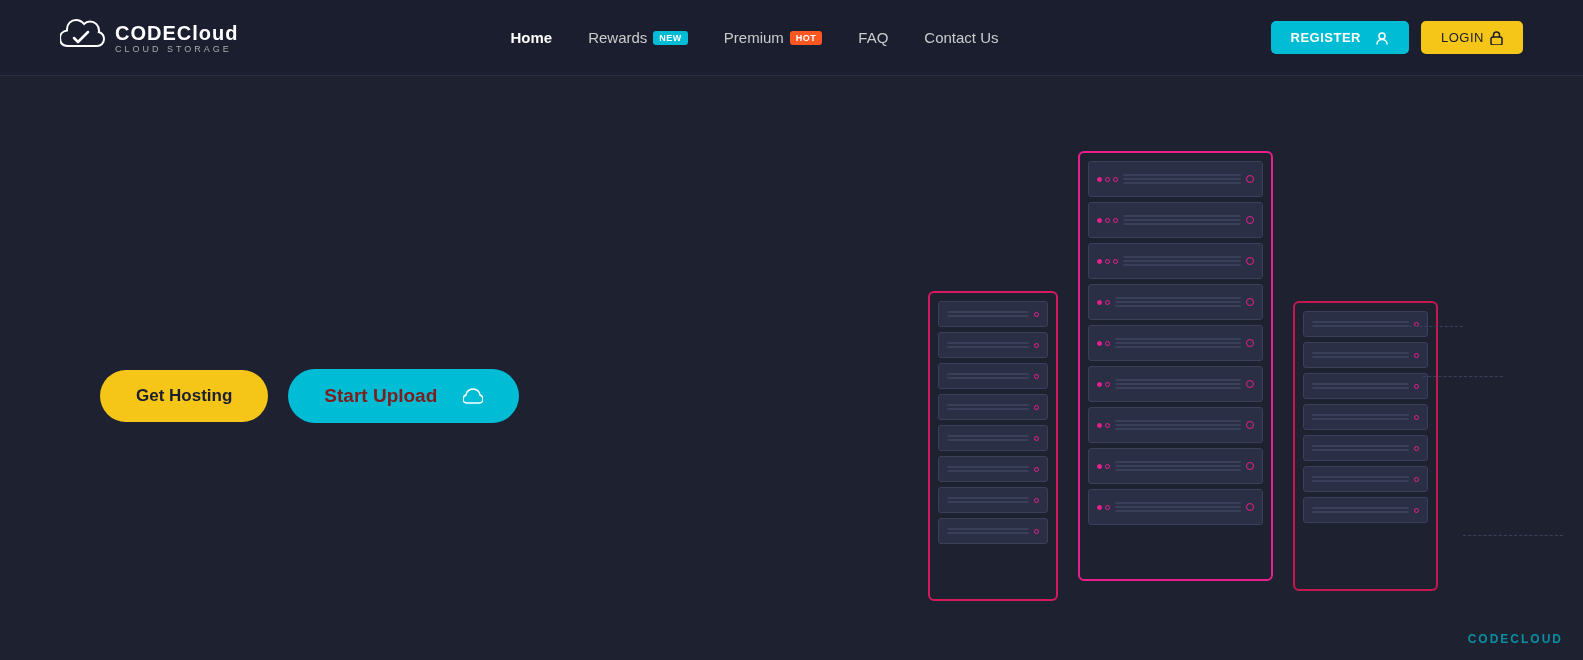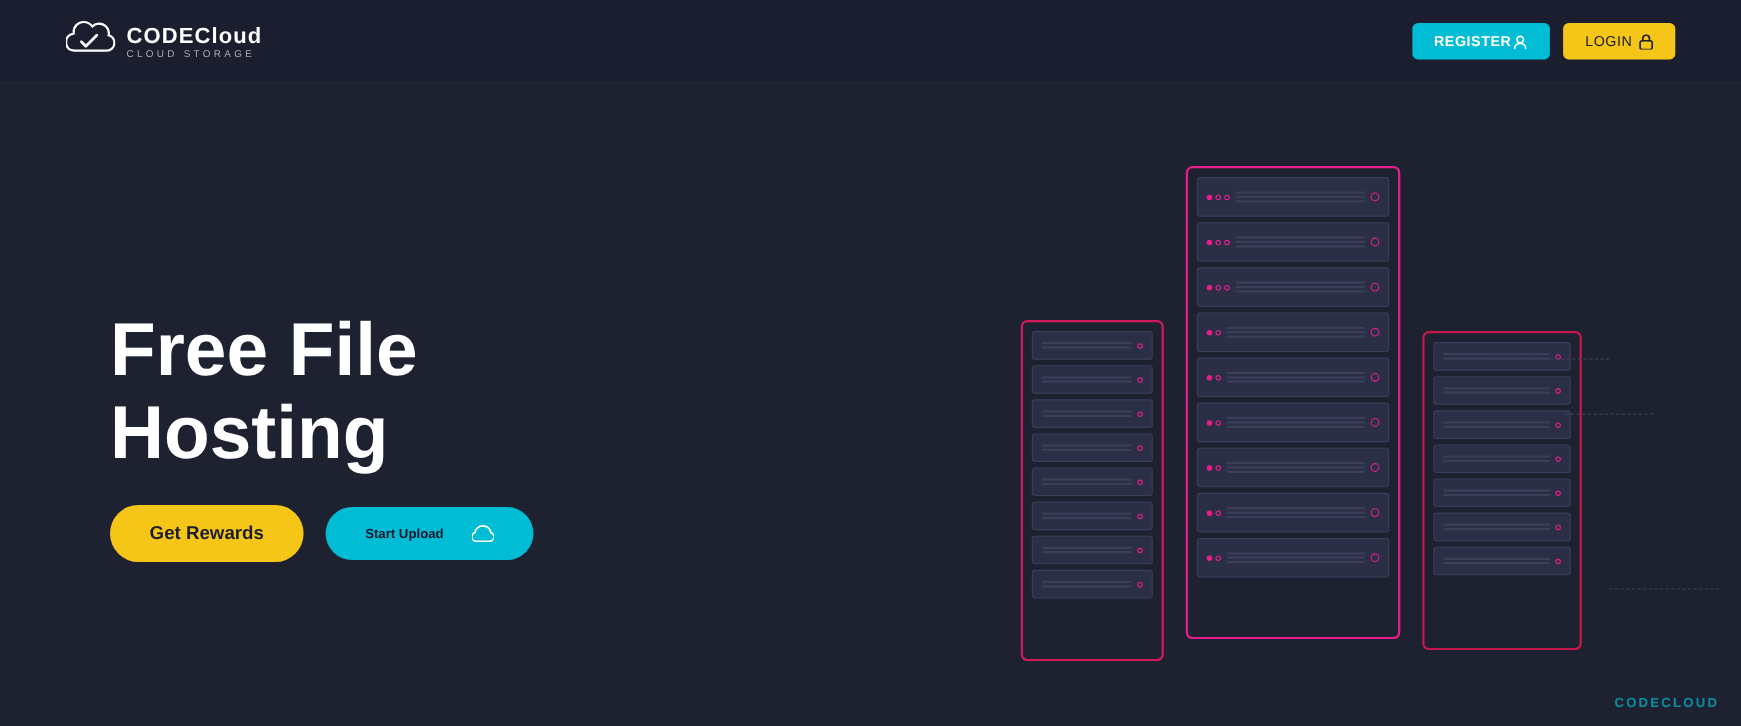--- a/index.html
+++ b/index.html
@@ -99,21 +99,21 @@
       background-color: #00bcd4;
       color: #ffffff;
       border: none;
       padding: 9px 20px;
       border-radius: 5px;
       font-size: 13px;
       font-weight: 700;
       cursor: pointer;
       display: flex;
       align-items: center;
-      gap: 1px;
+      gap: 14px;
       letter-spacing: 0.5px;
     }
 
     .btn-login {
       background-color: #f5c518;
       color: #1a1e2e;
       border: none;
       padding: 9px 20px;
       border-radius: 5px;
       font-size: 13px;
@@ -168,25 +168,25 @@
       border: none;
       padding: 16px 36px;
       border-radius: 50px;
       font-size: 17px;
       font-weight: 700;
       cursor: pointer;
     }
 
     .btn-upload {
       background-color: #00bcd4;
-      color: #0f172a;
+      color: #7f1d1d;
       border: none;
       padding: 16px 36px;
       border-radius: 50px;
-      font-size: 12px;
+      font-size: 19px;
       font-weight: 700;
       cursor: pointer;
       display: flex;
       align-items: center;
       gap: 26px;
     }
 
     
     .server-illustration {
       position: absolute;
@@ -331,20 +331,39 @@
         <path d="M8 28 C2 28 0 24 0 20 C0 16 3 13 7 12.5 C7 12.2 7 11.5 7 11 C7 6 11 2 16 2 C19 2 22 3.5 24 6 C25.5 4.5 27.5 3.5 30 3.5 C35 3.5 39 7.5 39 12.5 C39 13 39 13.5 38.8 14 C42 15 44 18 44 21 C44 25 41 28 37 28 Z" stroke="#fff" stroke-width="2" fill="none"></path>
         <path d="M14 20 L18 24 L28 14" stroke="#fff" stroke-width="2.5" stroke-linecap="round" stroke-linejoin="round"></path>
       </svg>
     </span>
     <div class="logo-text-block">
       <span class="logo-main">CODECloud</span>
       <span class="logo-sub">CLOUD STORAGE</span>
     </div>
   </div>
 
+  <nav>
+    <a class="nav-item active">
+      <span>Home</span>
+    </a>
+    <a class="nav-item">
+      <span>Rewards</span>
+      <span class="badge badge-new">NEW</span>
+    </a>
+    <a class="nav-item">
+      <span>Premium</span>
+      <span class="badge badge-hot">HOT</span>
+    </a>
+    <a class="nav-item">
+      <span>FAQ</span>
+    </a>
+    <a class="nav-item">
+      <span>Contact Us</span>
+    </a>
+  </nav>
 
   <div class="nav-buttons">
     <button class="btn-register">
       <span>REGISTER</span>
       <svg width="14" height="14" viewBox="0 0 14 14" fill="none">
         <circle cx="7" cy="5" r="3" stroke="white" stroke-width="1.5"></circle>
         <path d="M2 13 C2 10 4.5 8.5 7 8.5 C9.5 8.5 12 10 12 13" stroke="white" stroke-width="1.5" stroke-linecap="round"></path>
       </svg>
     </button>
     <button class="btn-login">
@@ -352,23 +371,22 @@
       <svg width="13" height="14" viewBox="0 0 13 14" fill="none">
         <rect x="1" y="6" width="11" height="8" rx="2" stroke="#1a1e2e" stroke-width="1.5"></rect>
         <path d="M3.5 6 L3.5 4 C3.5 2 5 1 6.5 1 C8 1 9.5 2 9.5 4 L9.5 6" stroke="#1a1e2e" stroke-width="1.5" stroke-linecap="round"></path>
       </svg>
     </button>
   </div>
 </header>
 
 <main class="hero">
   <div class="hero-text">
-    <h1 class="hero-title">Free File<br>Hosting</h1>
     <div class="hero-buttons">
-      <button class="btn-premium">Get Rewards</button>
+      <button class="btn-premium">Get Hosting</button>
       <button class="btn-upload">
         <span>Start Upload</span>
         <svg width="20" height="16" viewBox="0 0 20 16" fill="none">
           <path d="M10 1 C6 1 3 4 3 7 C1.5 7.5 0 9 0 11 C0 13.5 2 15 4 15 L16 15 C18 15 20 13.5 20 11 C20 9 18.5 7.5 17 7 C17 4 14 1 10 1 Z" stroke="white" stroke-width="1.5" fill="none"></path>
         </svg>
       </button>
     </div>
   </div>
 
   <div class="server-illustration">

